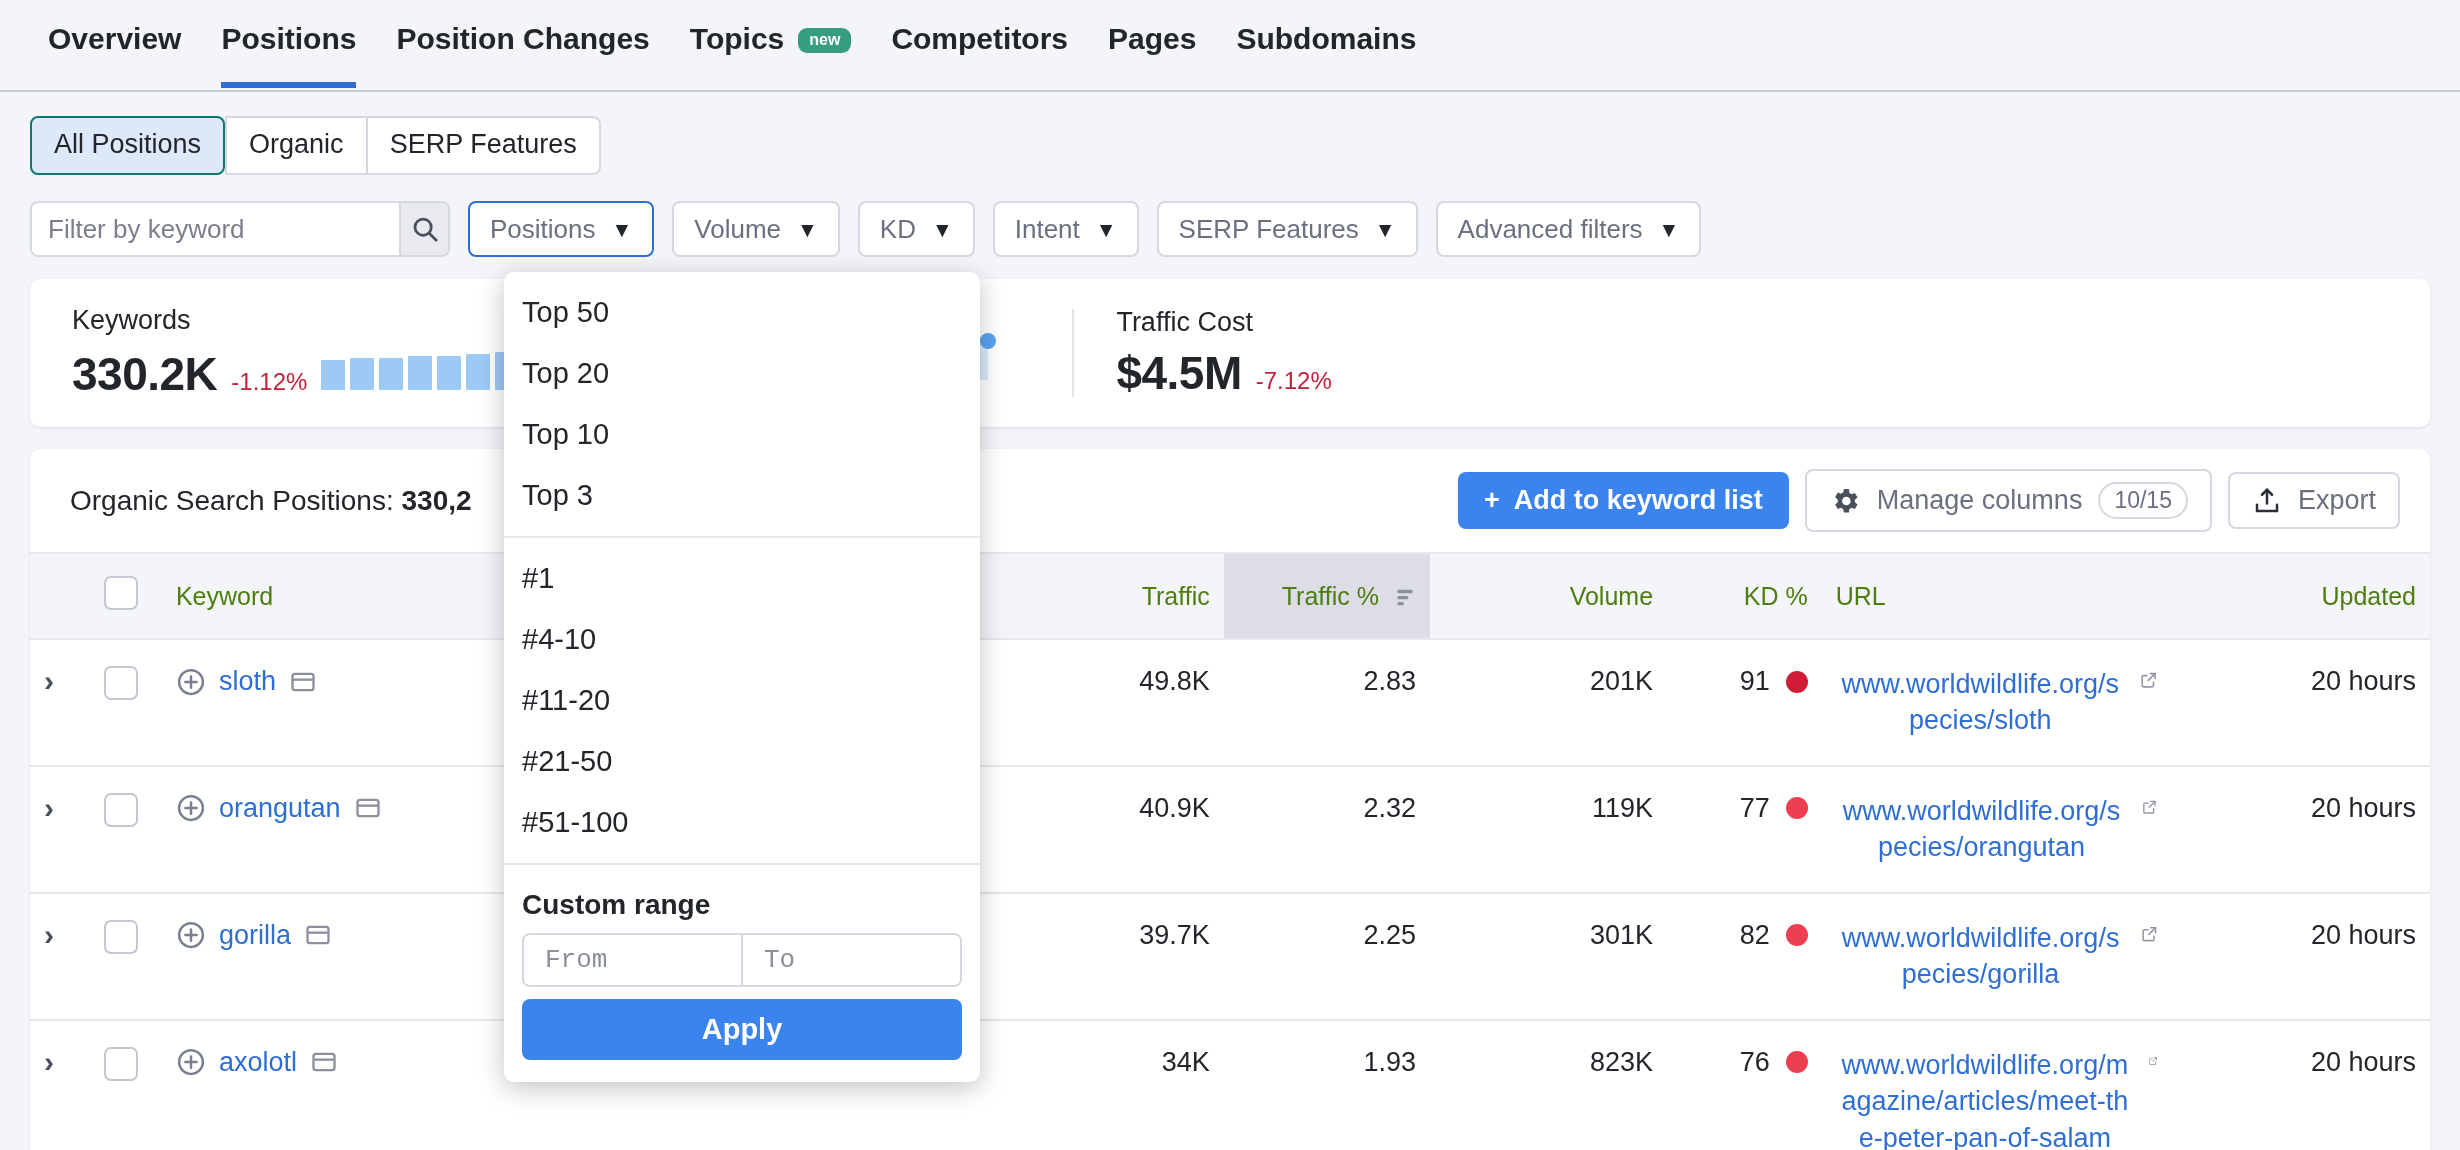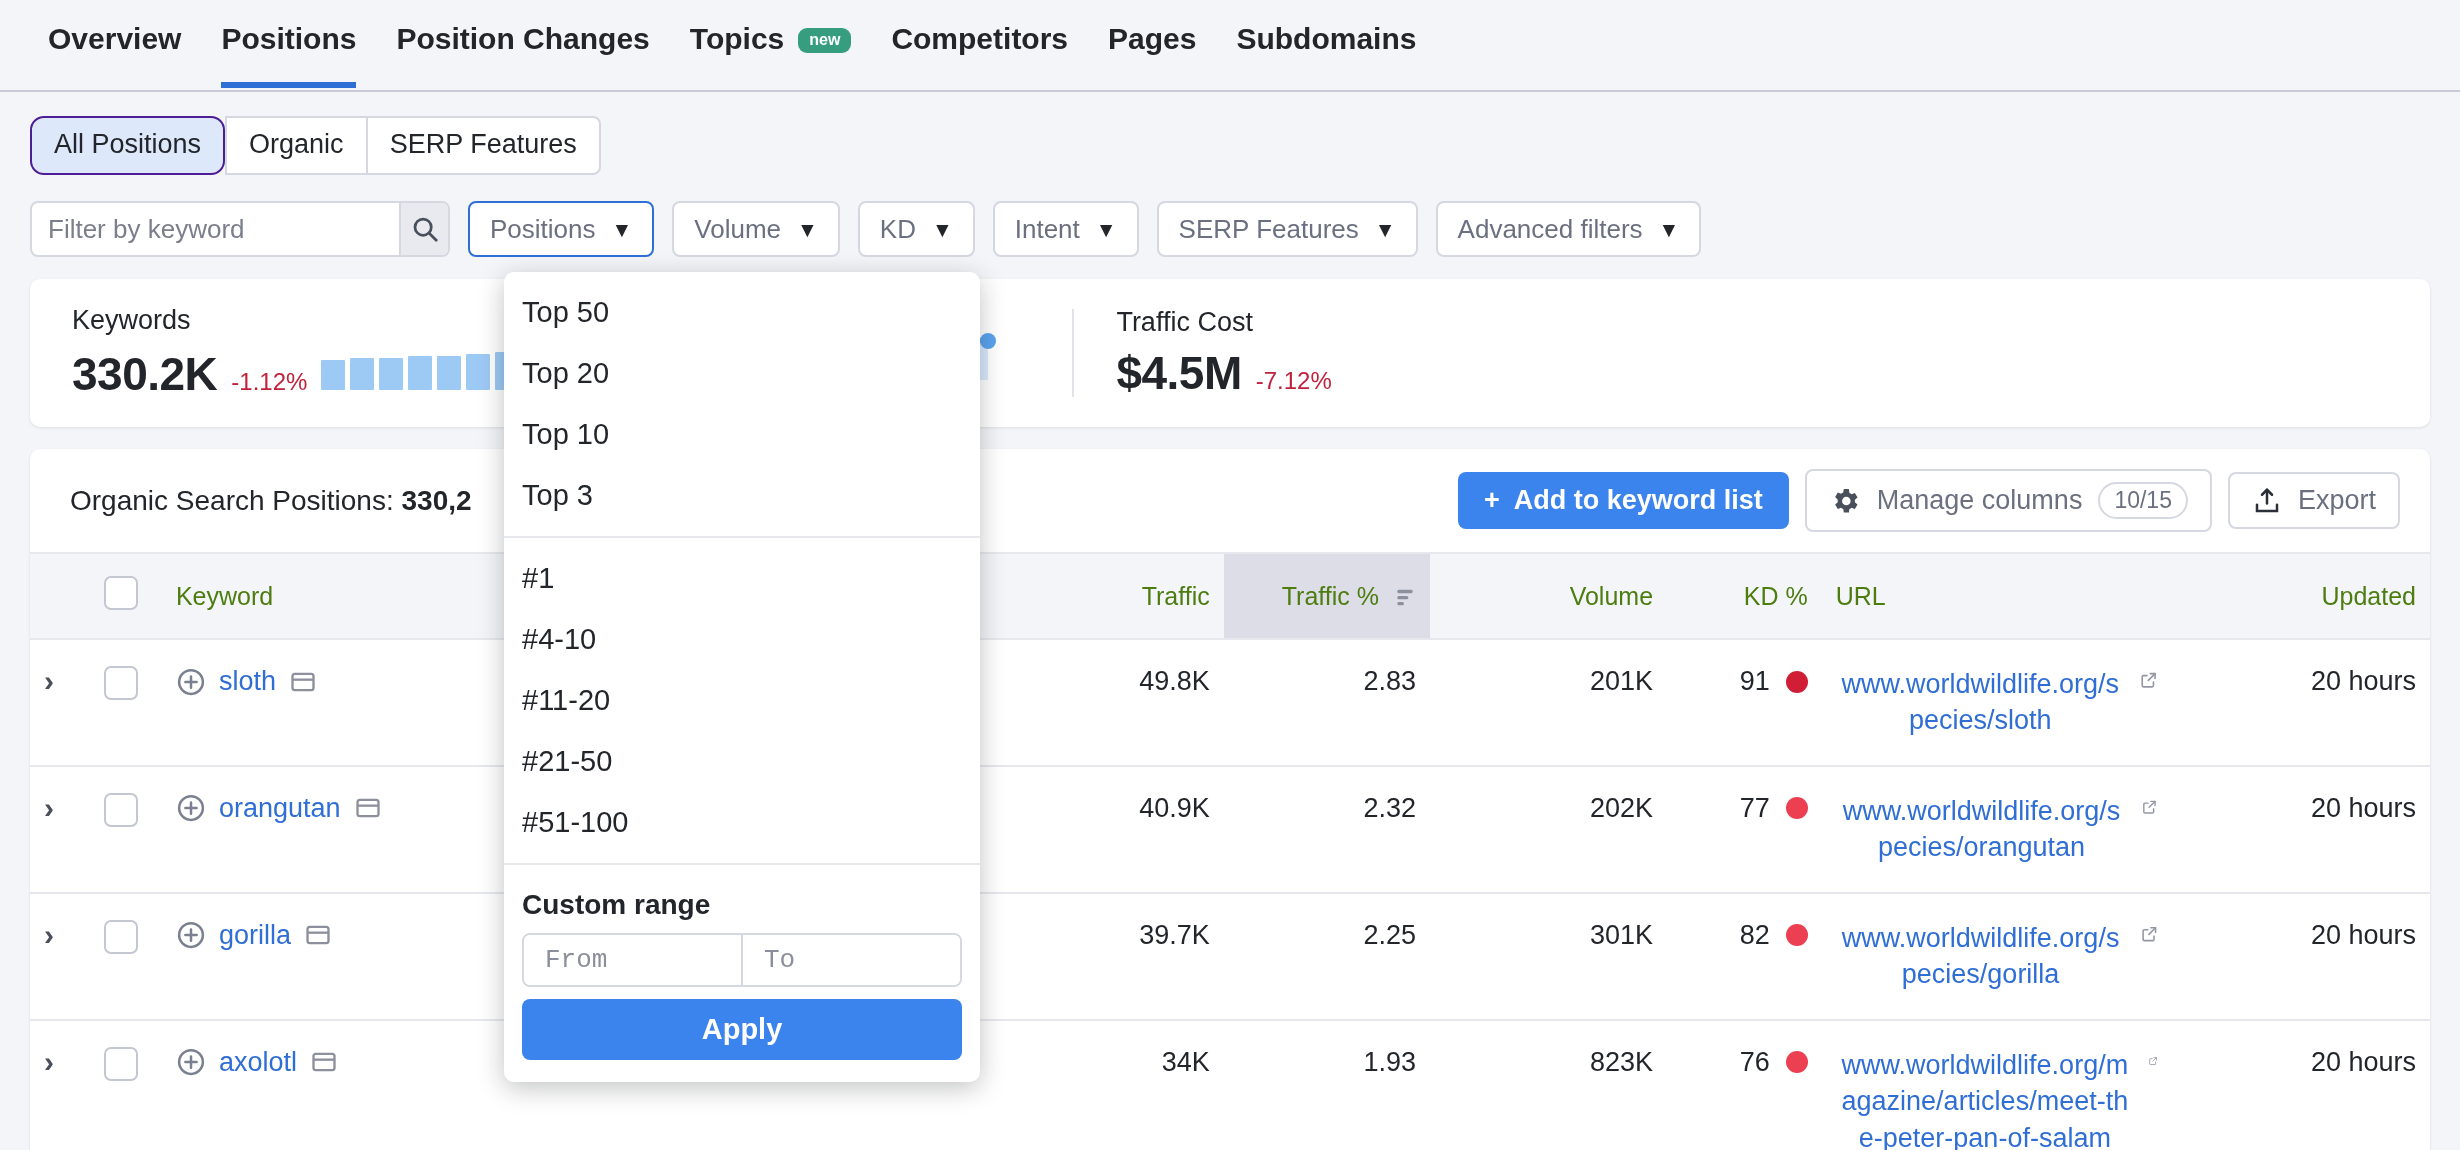--- a/index.html
+++ b/index.html
@@ -75,24 +75,24 @@
     border-right-width: 0;
     padding: 11px 22px 13px 22px;
     cursor: pointer;
     color: #22252a;
     white-space: nowrap;
   }
   .seg:first-child { border-radius: 8px 0 0 8px; }
   .seg:last-child { border-radius: 0 8px 8px 0; border-right-width: 2px; }
   .seg.active {
     background: #dee8fb;
-    border: 2px solid #4c1d95;
+    border: 2px solid #0f766e;
     position: relative;
     z-index: 2;
-    border-radius: 14px;
+    border-radius: 8px;
   }
 
   
   .filterbar {
     display: flex;
     align-items: center;
     gap: 18px;
     margin: 26px 0 0 30px;
   }
   .search-box {
@@ -592,21 +592,21 @@
               <path d="M3 10h18"></path>
             </svg>
           </span>
         </td>
         <td class="l">
           <span class="intent-c">C</span>
         </td>
         <td class="l"></td>
         <td>40.9K</td>
         <td>2.32</td>
-        <td>202K</td>
+        <td>119K</td>
         <td>
           <span class="kd-cell">
             <span>77</span>
             <span class="kd-dot" style="background:#ec3f52"></span>
           </span>
         </td>
         <td class="l">
           <span class="url-cell">
             <a class="url-link">www.worldwildlife.org/species/orangutan</a>
             <svg width="28" height="28" viewBox="0 0 24 24" fill="none" stroke="#9397a4" stroke-width="2">

